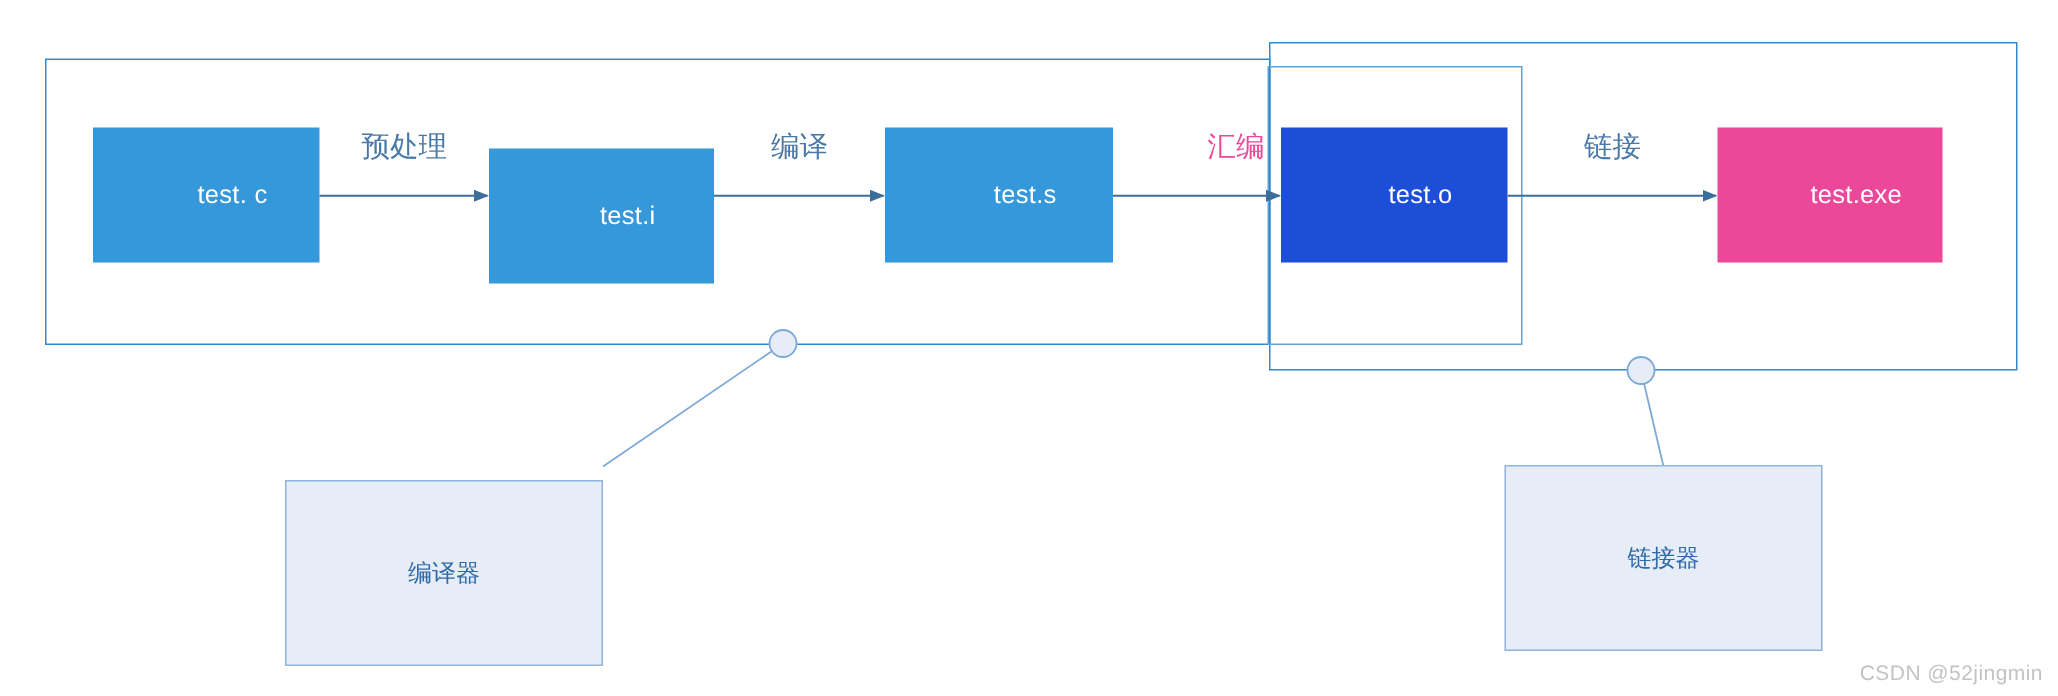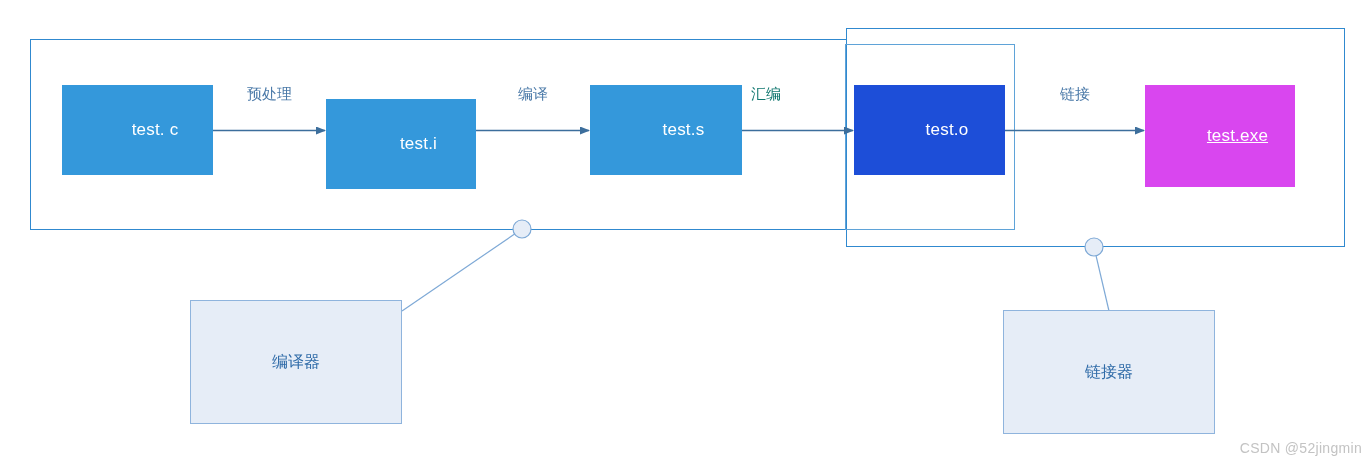--- a/index.html
+++ b/index.html
@@ -47,21 +47,21 @@
     background: #e6edf7;
     border: 1px solid #8fb4dd;
     color: #2f6ba8;
     font-size: 16px;
     box-sizing: border-box;
     z-index: 3;
   }
   .edge-label {
     position: absolute;
     color: #4a79a8;
-    font-size: 15px;
+    font-size: 19px;
     white-space: nowrap;
     text-align: center;
     z-index: 4;
     font-family: Liberation Serif, serif;
   }
   .watermark {
     position: absolute;
     right: 10px;
     bottom: 8px;
     color: #c3c3c3;
@@ -106,32 +106,32 @@
       </div>
       <div class="node-box" style="left: 326px; top: 85px; width: 150px; height: 90px; background: rgb(52, 152, 219); color: rgb(255, 255, 255); margin-top: 14px;">
         <span>test.i</span>
       </div>
       <div class="node-box" style="left: 590px; top: 85px; width: 152px; height: 90px; background: rgb(52, 152, 219); color: rgb(255, 255, 255);">
         <span>test.s</span>
       </div>
       <div class="node-box" style="left: 854px; top: 85px; width: 151px; height: 90px; background: #1d4ed8; color: rgb(255, 255, 255);">
         <span>test.o</span>
       </div>
-      <div class="node-box" style="left: 1145px; top: 85px; width: 150px; height: 102px; background: #d946ef; color: rgb(255, 255, 255); text-decoration: underline;">
+      <div class="node-box" style="left: 1145px; top: 85px; width: 150px; height: 90px; background: #ec4899; color: rgb(255, 255, 255);">
         <span>test.exe</span>
       </div>
     </div>
   <div id="labels-layer">
       <div class="edge-label" style="left: 209.5px; top: 85px; width: 120px; color: rgb(74, 121, 168);">预处理</div>
       <div class="edge-label" style="left: 473px; top: 85px; width: 120px; color: rgb(74, 121, 168);">编译</div>
-      <div class="edge-label" style="left: 706px; top: 85px; width: 120px; color: #0f766e;">汇编</div>
+      <div class="edge-label" style="left: 764px; top: 85px; width: 120px; color: #ec4899;">汇编</div>
       <div class="edge-label" style="left: 1015px; top: 85px; width: 120px; color: rgb(74, 121, 168);">链接</div>
     </div>
   <div id="actors-layer">
-      <div class="actor-box" style="left: 190px; top: 300px; width: 212px; height: 124px; background: rgb(230, 237, 247); border-color: rgb(143, 180, 221); color: rgb(47, 107, 168);">
+      <div class="actor-box" style="left: 190px; top: 320px; width: 212px; height: 124px; background: rgb(230, 237, 247); border-color: rgb(143, 180, 221); color: rgb(47, 107, 168);">
         <span>编译器</span>
       </div>
       <div class="actor-box" style="left: 1003px; top: 310px; width: 212px; height: 124px; background: rgb(230, 237, 247); border-color: rgb(143, 180, 221); color: rgb(47, 107, 168);">
         <span>链接器</span>
       </div>
     </div>
 
   <div class="watermark" style="color: rgb(195, 195, 195);">CSDN @52jingmin</div>
 </div>
 

